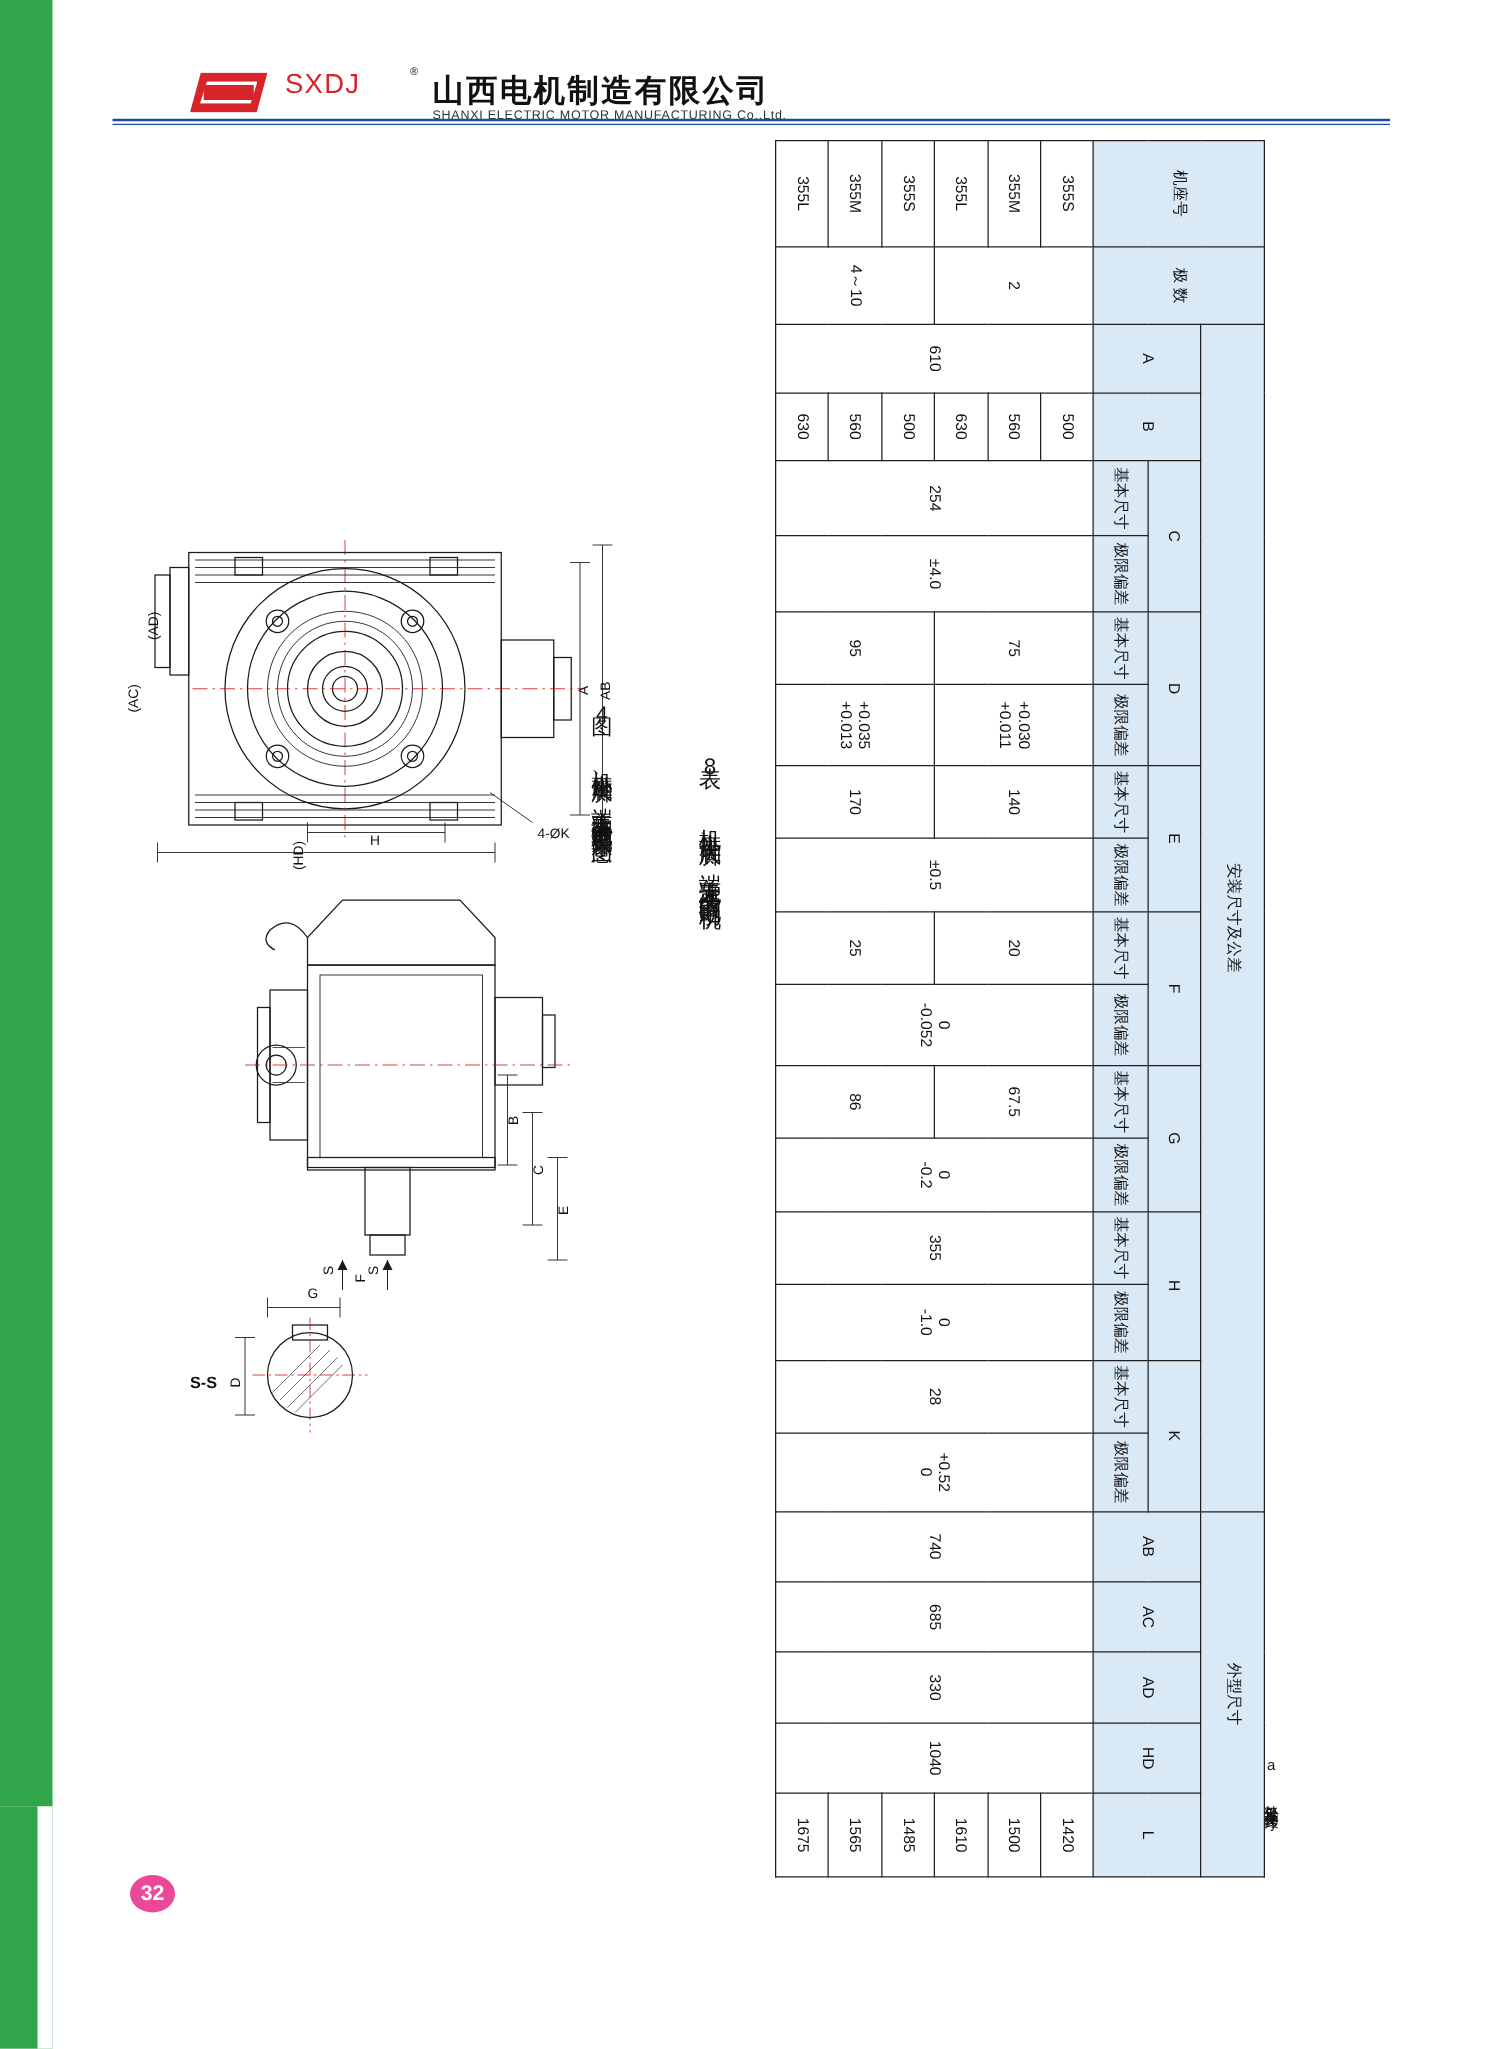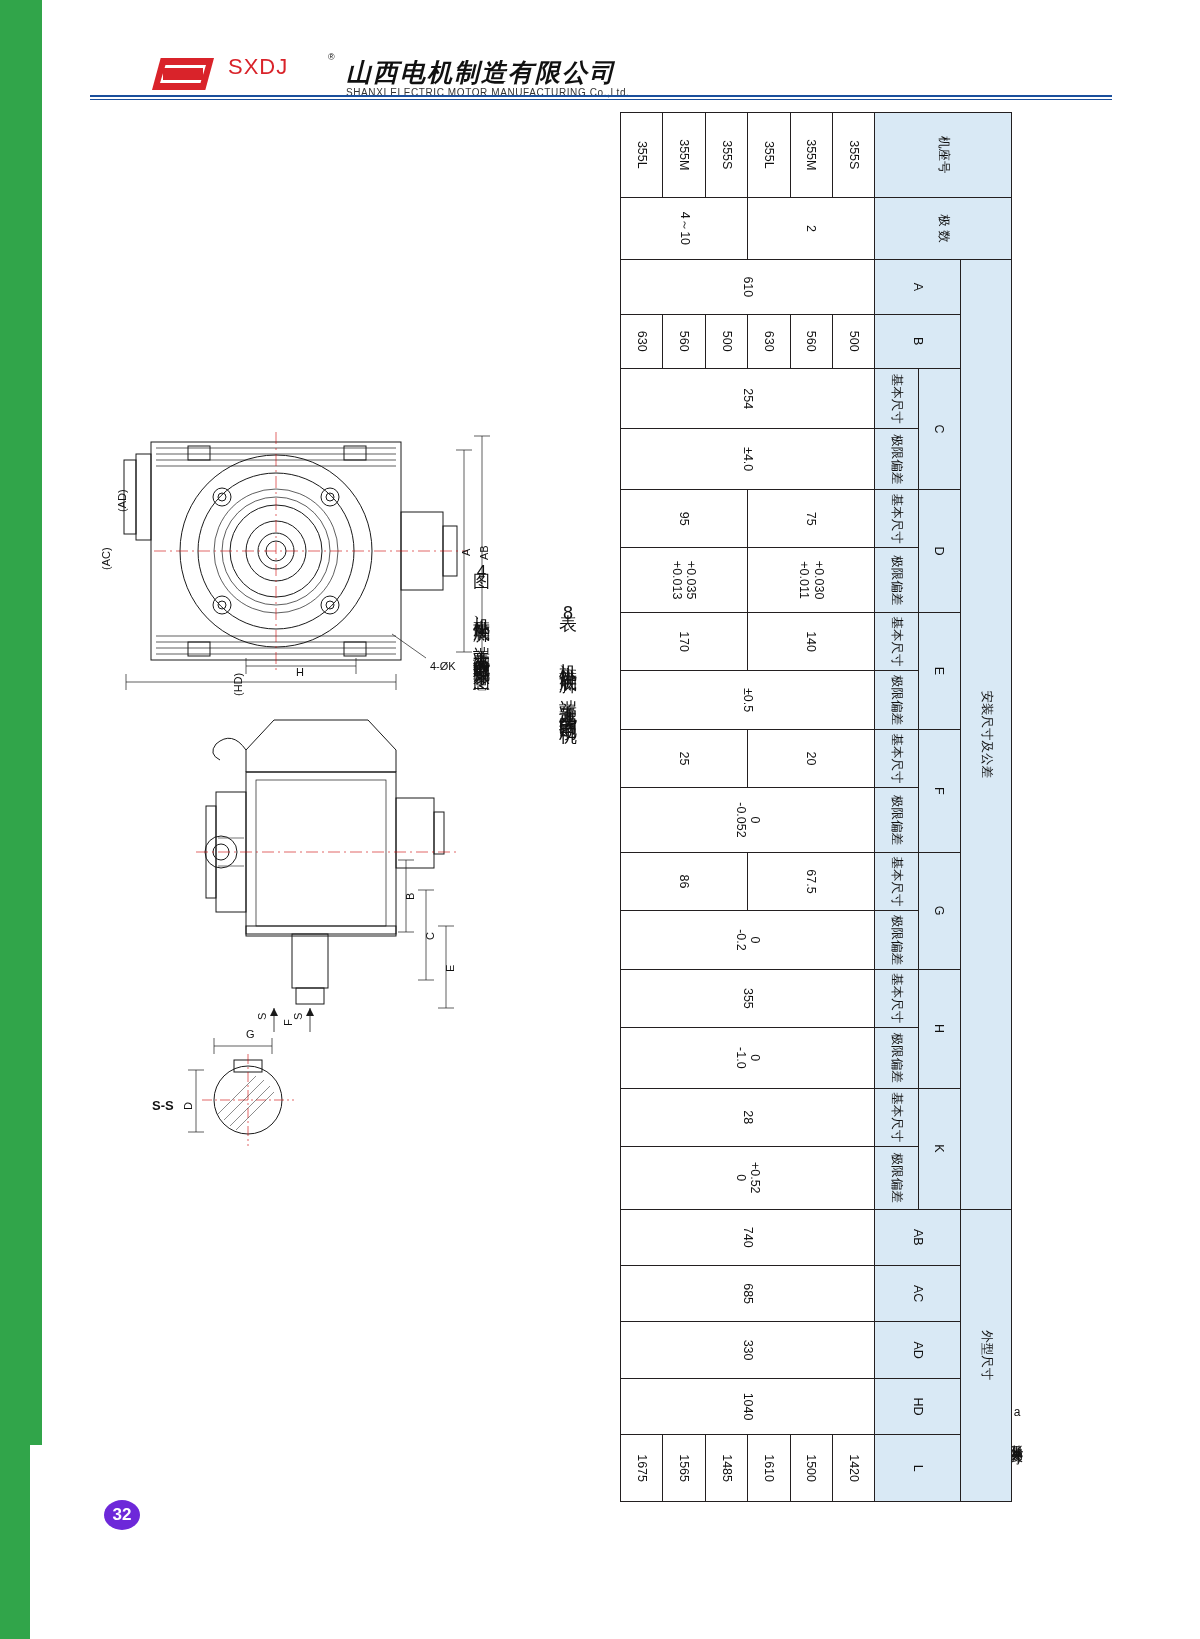--- a/index.html
+++ b/index.html
@@ -21,30 +21,30 @@
   .logo-hex{
     position:absolute;left:2px;top:6px;width:62px;height:32px;background:#d9232a;
     clip-path:polygon(14% 0,100% 0,86% 100%,0 100%);
   }
   .logo-hex .inner{
     position:absolute;left:8px;top:7px;width:46px;height:18px;
     border:3px solid #ffffff;box-sizing:border-box;
     clip-path:polygon(12% 0,100% 0,88% 100%,0 100%);
   }
   .logo-sxdj{position:absolute;left:78px;top:2px;font-size:22px;font-weight:normal;letter-spacing:1px;color:#d9232a;}
-  .brand-cn{position:absolute;left:196px;top:4px;font-size:25px;font-weight:bold;letter-spacing:2px;color:#111;font-style:italic;}
+  .brand-cn{position:absolute;left:196px;top:4px;font-size:25px;font-weight:bold;letter-spacing:2px;color:#111;}
   .brand-en{position:absolute;left:196px;top:35px;font-size:10px;letter-spacing:.6px;color:#333;}
   .reg-mark{position:absolute;left:178px;top:0px;font-size:9px;color:#111;}
   .rule{position:absolute;left:90px;top:95px;width:1022px;height:0;border-top:2px solid #1b4f9c;}
   .rule2{position:absolute;left:90px;top:99px;width:1022px;height:0;border-top:1px solid #1b4f9c;}
 
   
   .pagenum{
     position:absolute;left:104px;top:1500px;width:36px;height:30px;border-radius:50%;
-    background:#6d28d9;color:#fff;font-size:17px;font-weight:bold;
+    background:#ec4899;color:#fff;font-size:17px;font-weight:bold;
     display:flex;align-items:center;justify-content:center;
   }
 
   
   .drawing{position:absolute;left:96px;top:420px;width:420px;height:740px;}
   .fig-caption{
     position:absolute;left:470px;top:560px;
     writing-mode:vertical-rl;text-orientation:upright;
     font-size:17px;letter-spacing:2px;color:#111;white-space:nowrap;
   }

